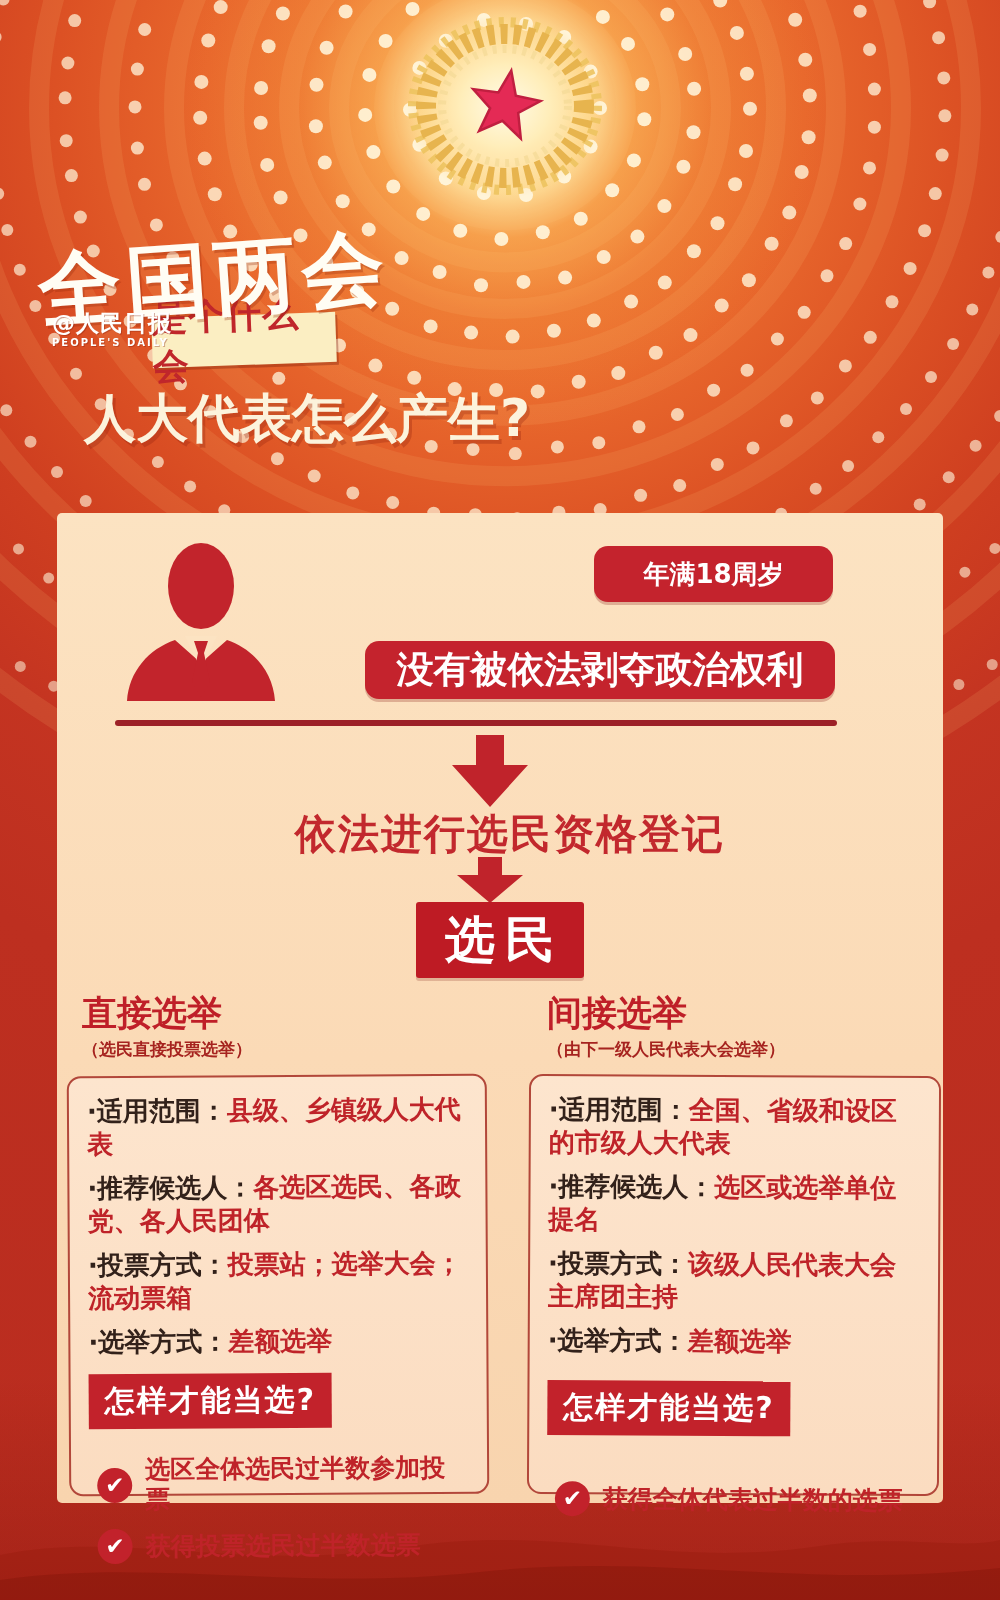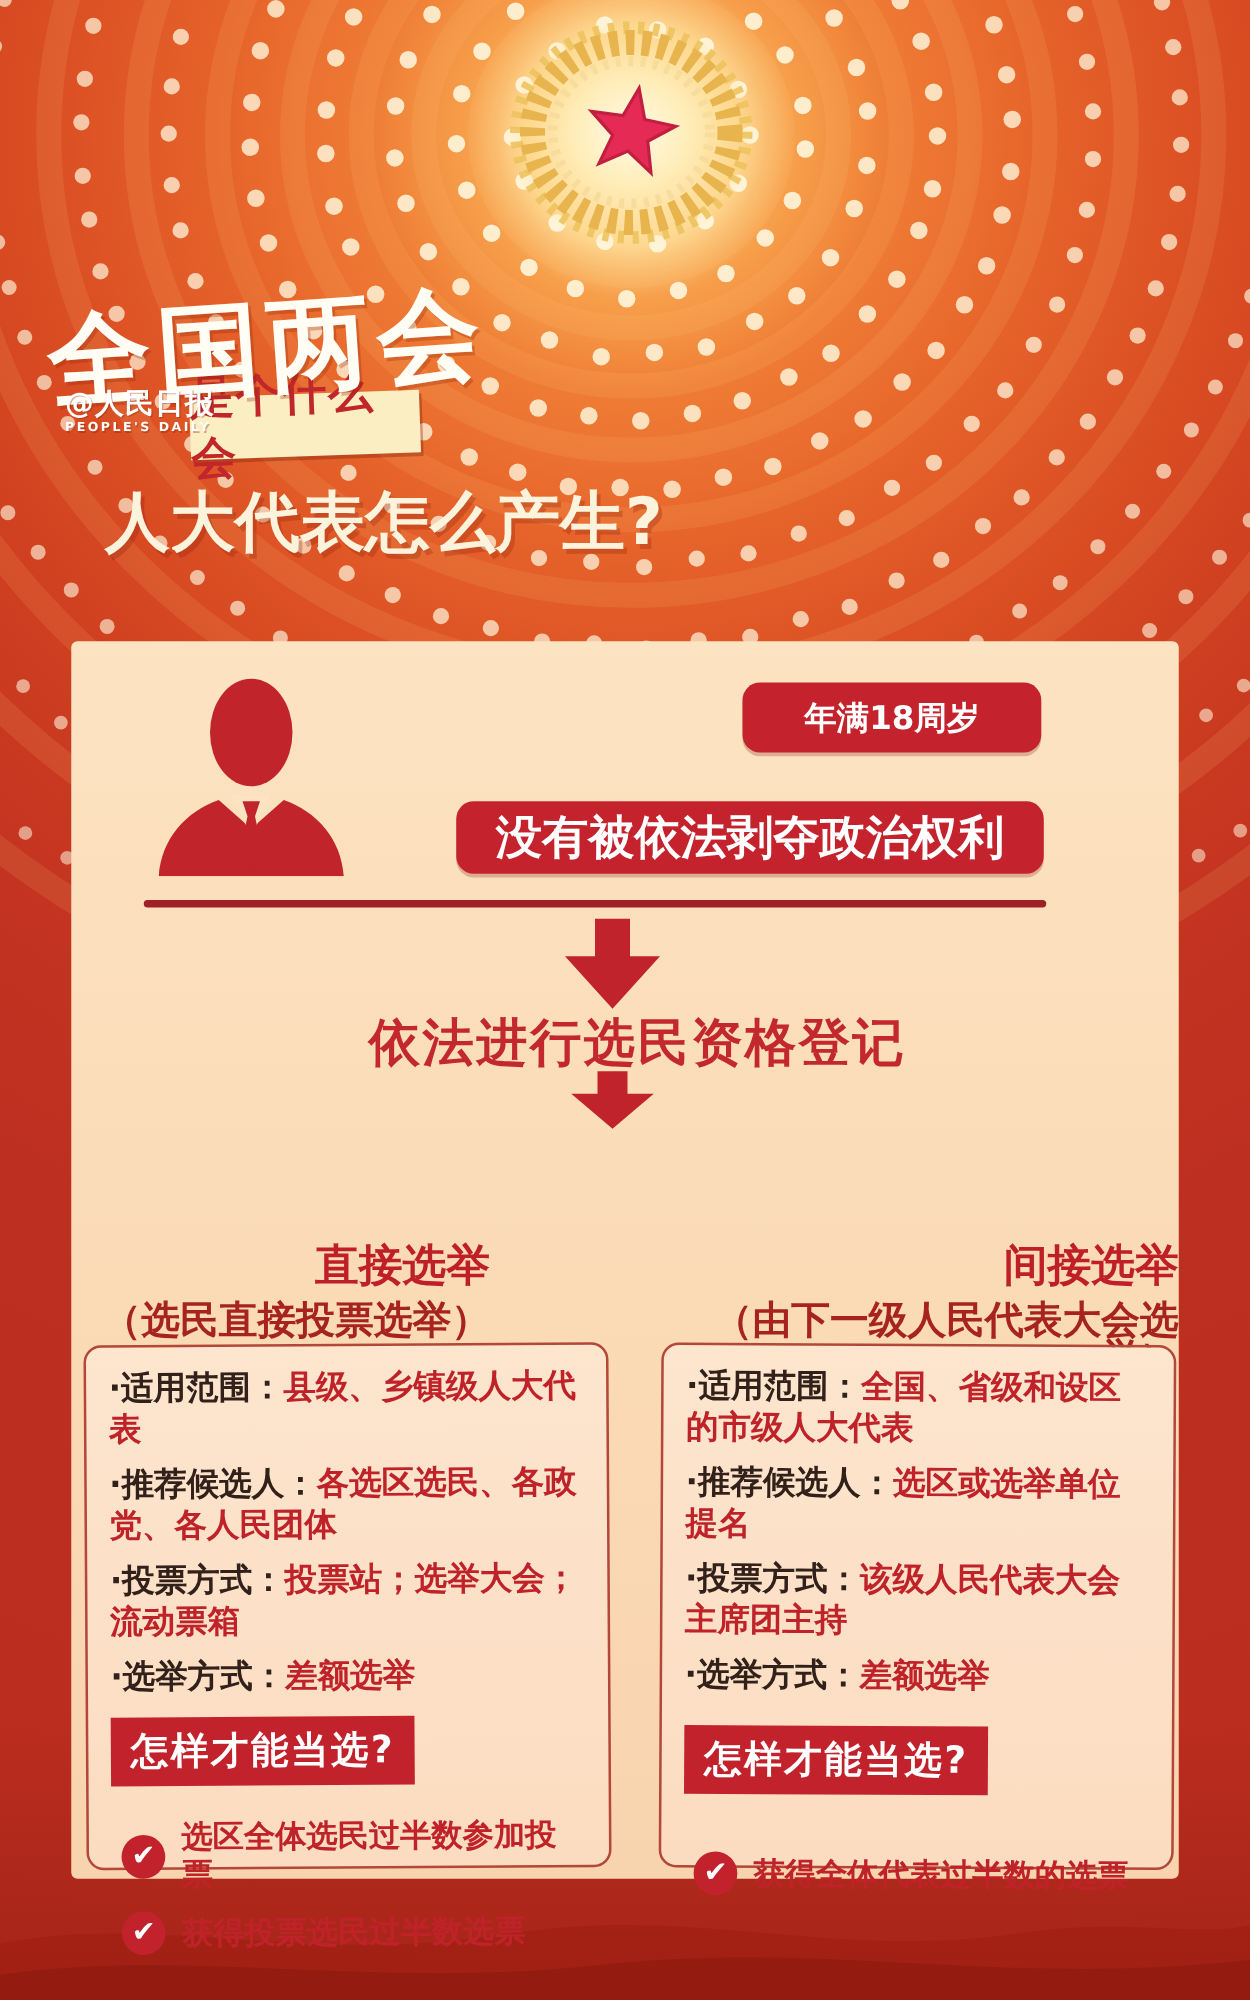--- a/index.html
+++ b/index.html
@@ -71,25 +71,25 @@
     font-size:41px;font-weight:800;color:#c2282d;letter-spacing:2px;margin-left:10px;
   }
   .voter-box{
     position:absolute;left:359px;top:389px;width:168px;height:76px;
     background:#be1b24;color:#ffffff;display:flex;align-items:center;justify-content:center;
     font-size:50px;font-weight:900;letter-spacing:10px;text-indent:10px;
     border-radius:3px;box-shadow:0 3px 0 rgba(120,15,10,.2);
   }
 
   
-  .col-head{position:absolute;top:483px;text-align:right;}
+  .col-head{position:absolute;top:483px;}
   .col-head.left{left:25px;}
   .col-head.right{left:490px;}
   .col-head .h{font-size:35px;font-weight:900;color:#bf1f28;line-height:1;}
-  .col-head .s{font-size:31px;font-weight:700;color:#a6231f;margin-top:10px;line-height:1;}
+  .col-head .s{font-size:17px;font-weight:700;color:#a6231f;margin-top:10px;line-height:1;}
 
   .card{
     position:absolute;top:562px;height:420px;box-sizing:border-box;
     background:linear-gradient(180deg,#fde5ce 0%,#fbdcc0 100%);
     border:2px solid #b2473a;border-radius:14px;
     padding:17px 18px 14px 18px;
   }
   .card.left{left:11px;width:420px;transform:rotate(-0.35deg);}
   .card.right{left:471px;width:412px;transform:rotate(0.3deg);}
   .item{font-size:26px;line-height:1.27;margin-bottom:11px;letter-spacing:0px;}
@@ -461,20 +461,21 @@
 
   <div class="flow-divider"></div>
 
   <svg id="flow-arrows" width="886" height="990" viewBox="0 0 886 990">
     <polygon fill="#c0232b" points="419,222 447,222 447,252 471,252 433,294 395,252 419,252"></polygon>
     <polygon fill="#c0232b" points="421,344 445,344 445,362 466,362 433,390 400,362 421,362"></polygon>
   </svg>
 
   <div class="register-step">依法进行选民资格登记</div>
 
+  <div class="voter-box">选民</div>
 
   <div class="col-head left">
     <div class="h">直接选举</div>
     <div class="s">（选民直接投票选举）</div>
   </div>
   <div class="col-head right">
     <div class="h">间接选举</div>
     <div class="s">（由下一级人民代表大会选举）</div>
   </div>
 

